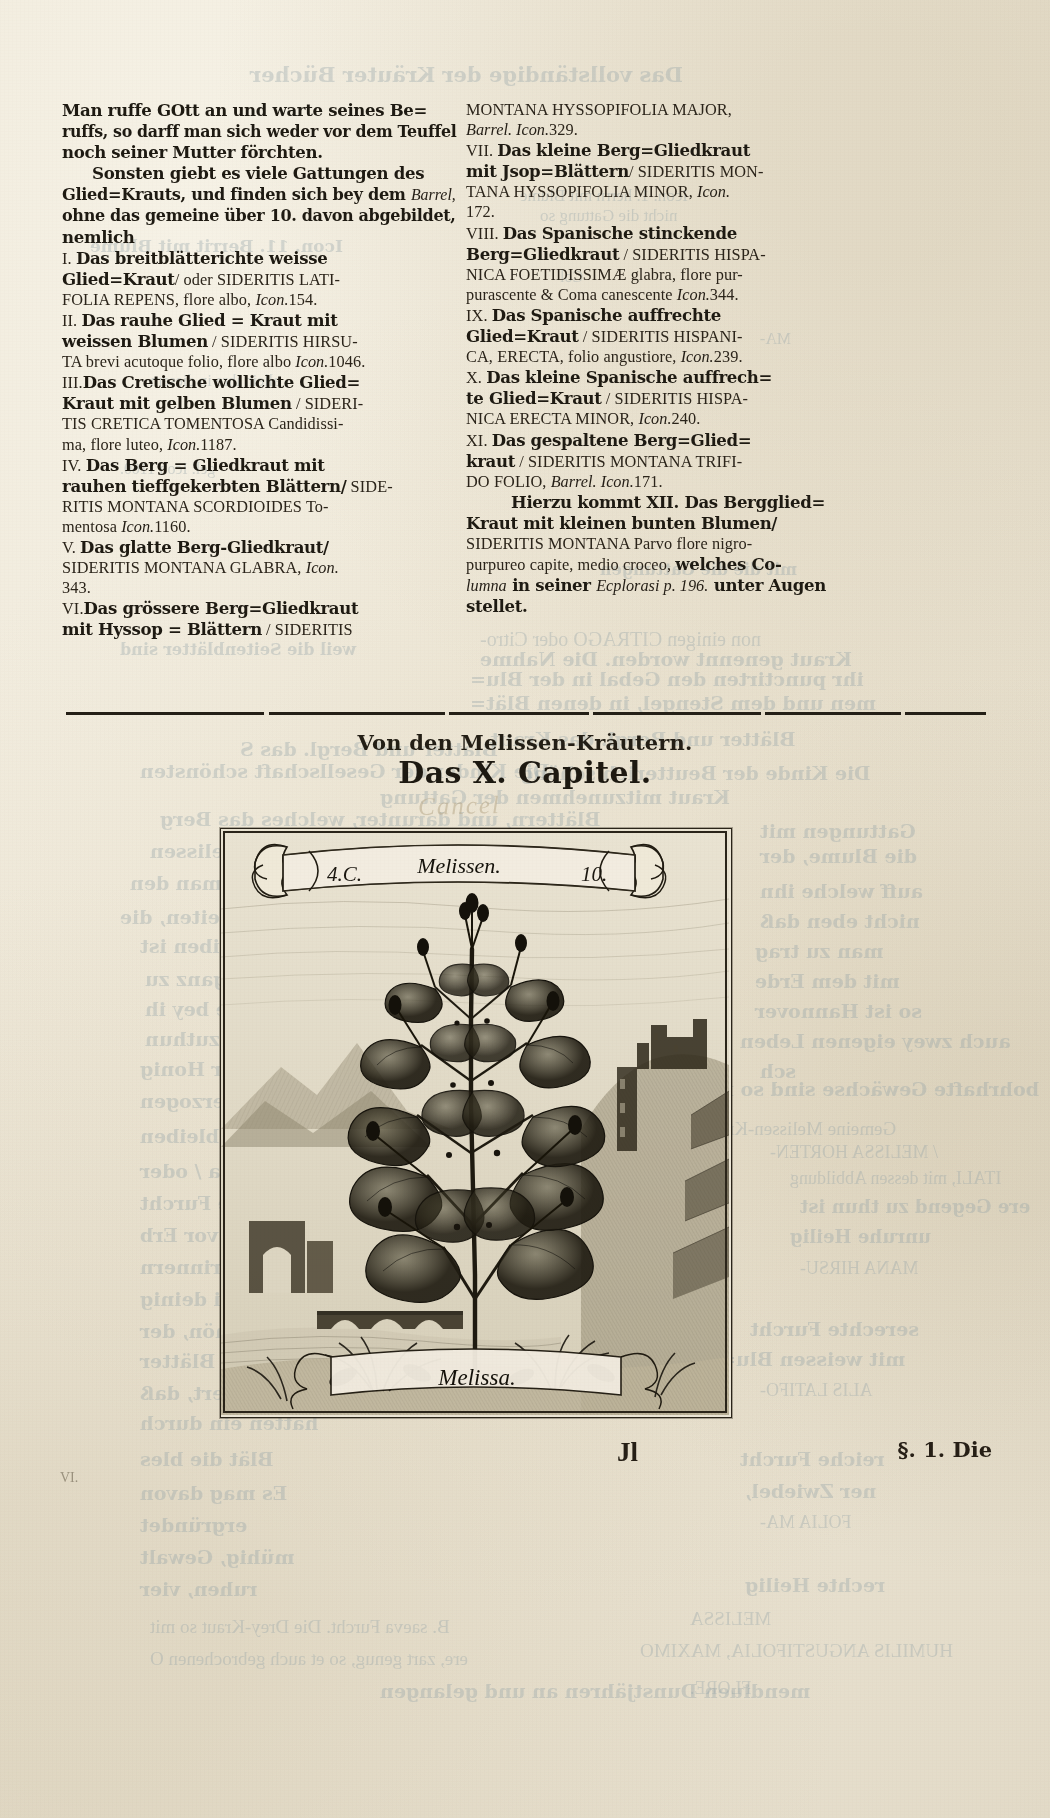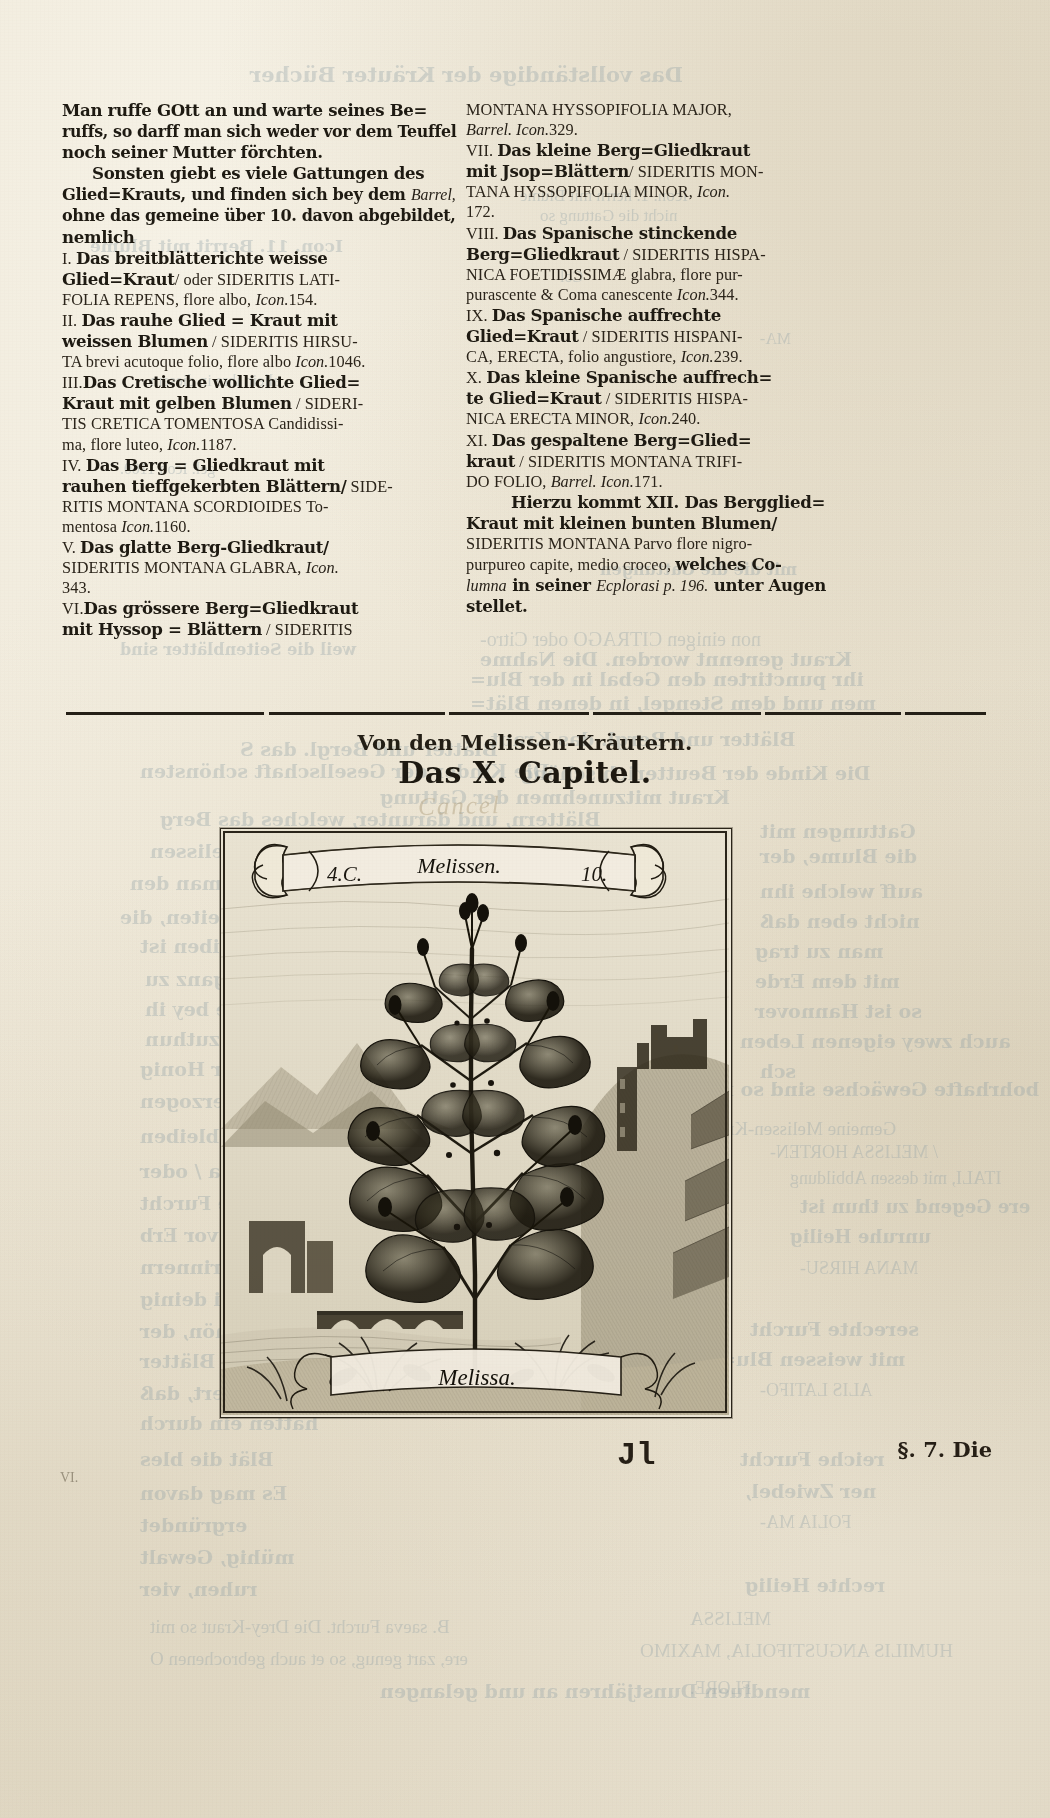--- a/index.html
+++ b/index.html
@@ -111,21 +111,21 @@
   #cancel-stamp{
     position:absolute;left:418px;top:792px;
     font-family:"Liberation Serif",serif;font-style:italic;
     font-size:25px;color:#b9aa8c;opacity:.55;
     letter-spacing:2px;transform:rotate(-1.5deg);
     pointer-events:none;
   }
   
   #sig{
     position:absolute;left:617px;top:1437px;
-    font-family:Liberation Mono, monospace;font-weight:700;font-size:32px;color:#261f16;
+    font-family:Liberation Serif, serif;font-weight:700;font-size:27px;color:#261f16;
   }
   #catch{
     position:absolute;right:58px;top:1437px;
     font-family:"DejaVu Serif",serif;font-weight:700;font-size:21px;color:#261f16;
   }
   #sig-left{
     position:absolute;left:60px;top:1470px;
     font-family:"Liberation Serif",serif;font-size:14px;color:#6d6450;opacity:.6;
   }
 </style>
@@ -463,17 +463,17 @@
         <path d="M110 528 q-26 -10 -34 8 q-8 18 10 24 q-22 4 -14 20" fill="none" stroke="#201b11" stroke-width="1.5"></path>
         <path d="M400 528 q26 -10 34 8 q8 18 -10 24 q22 4 14 20" fill="none" stroke="#201b11" stroke-width="1.5"></path>
         <text x="256" y="556" text-anchor="middle" font-family="Liberation Serif, serif" font-style="italic" font-size="23" fill="#14110a">Melissa.</text>
       </g>
 
       <rect x="3" y="3" width="502" height="580" fill="none" stroke="#2a2419" stroke-width="2"></rect>
     </svg>
   </div>
 
   <div id="sig">Jl</div>
-  <div id="catch">§. 7. Die</div>
+  <div id="catch">§. 1. Die</div>
   <div id="sig-left">VI.</div>
 
   <div id="grain"></div>
 </div>
 
 </body></html>

